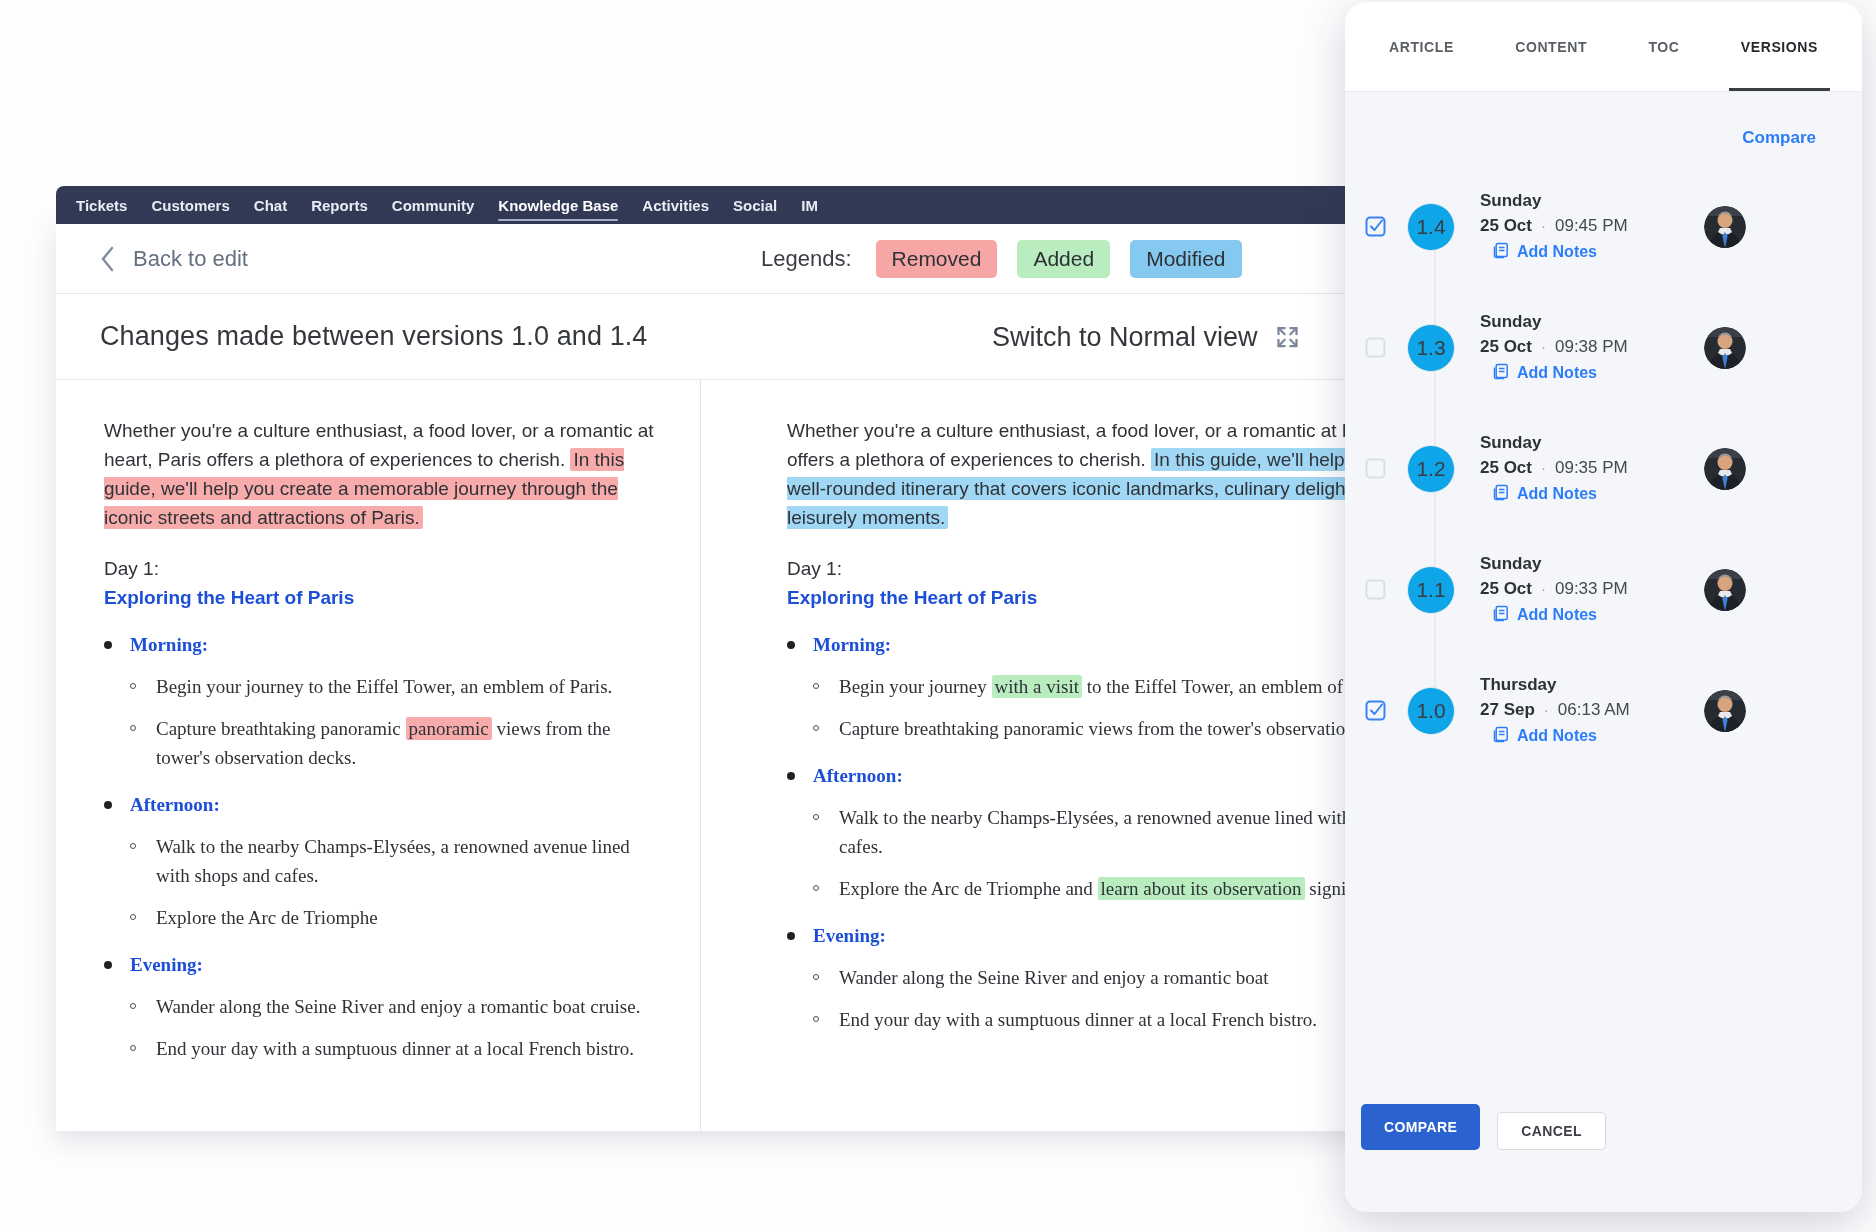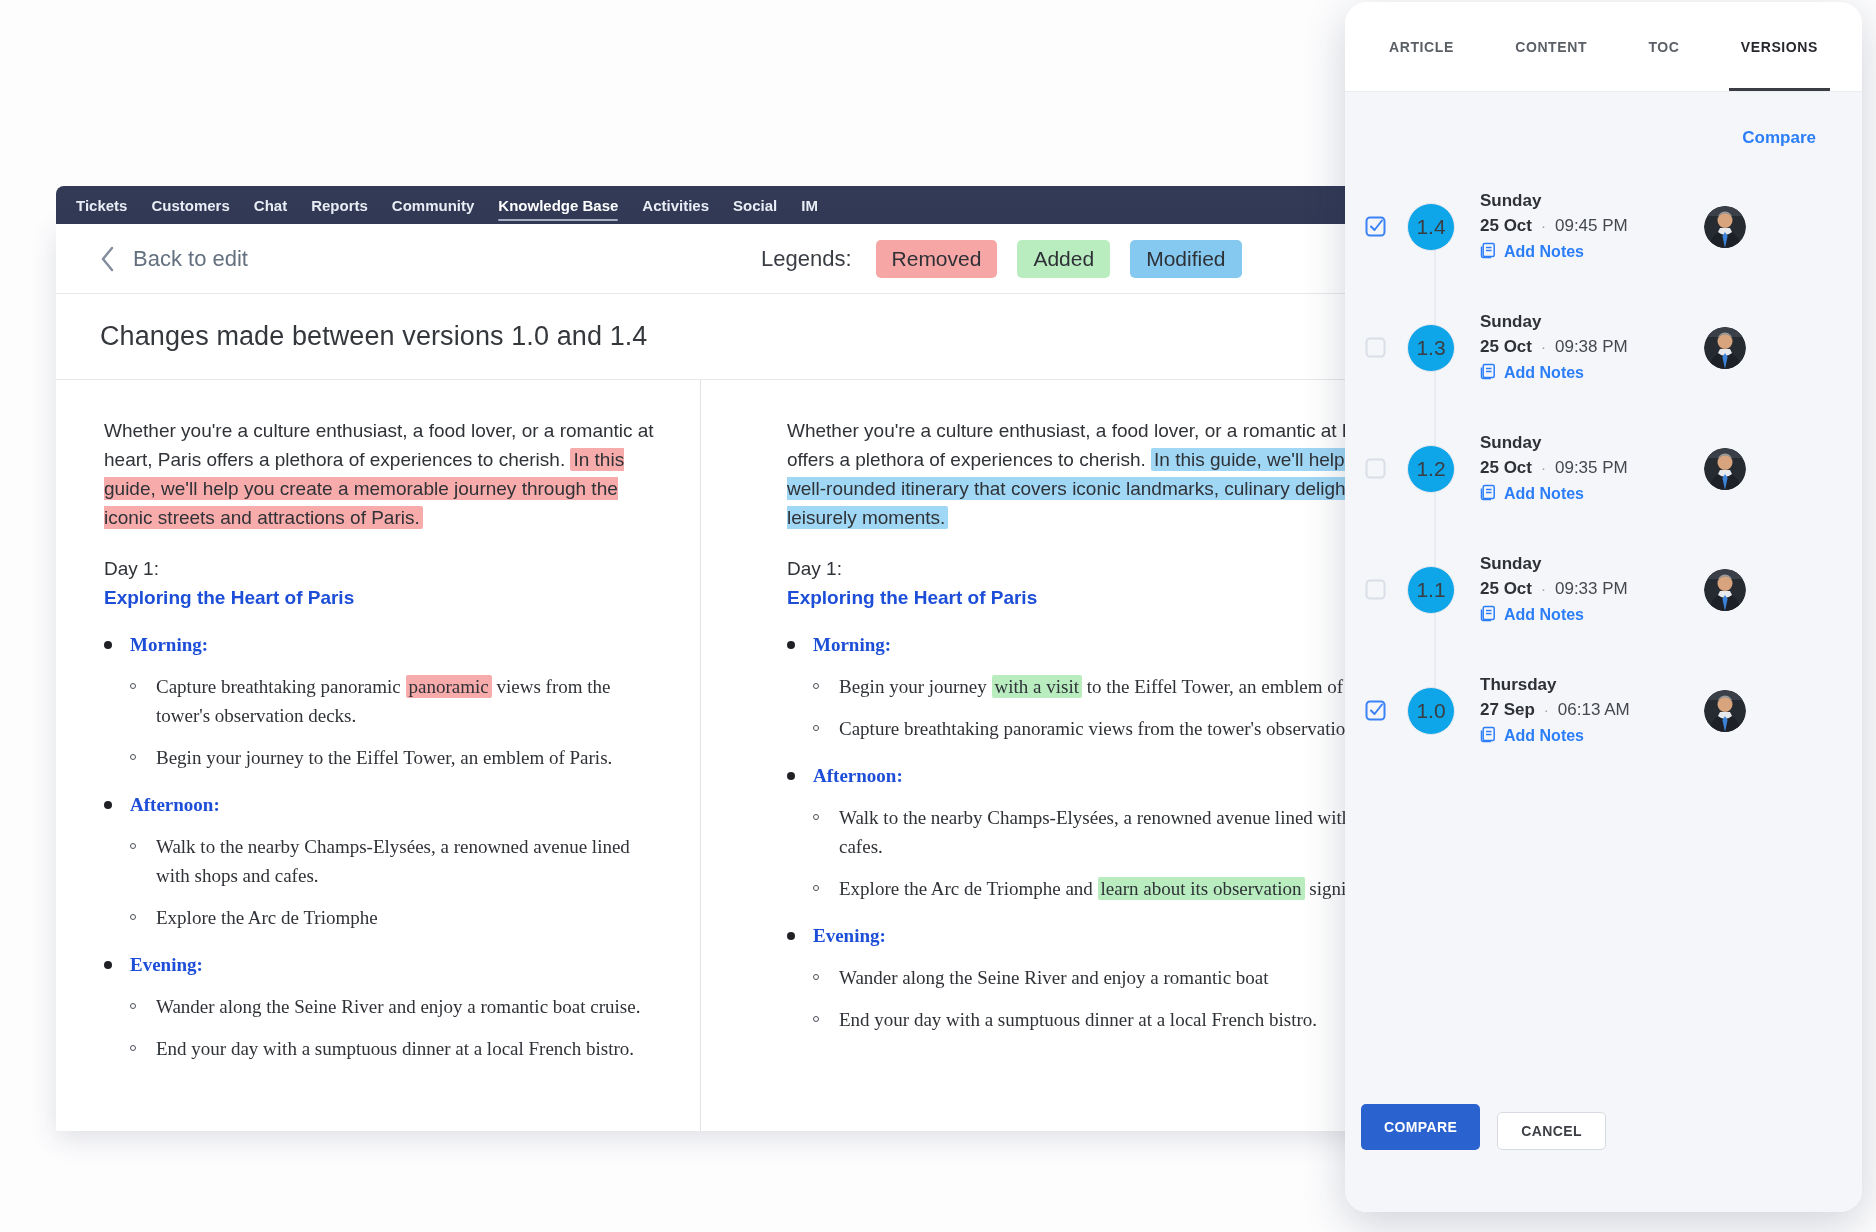--- a/index.html
+++ b/index.html
@@ -80,21 +80,21 @@
   .versions::before { content:""; position:absolute; left:89px; top:38px; height:530px; width:2px; background:#e9ebf1; }
   .v-item { display:flex; align-items:center; height:121px; padding-left:20px; position:relative; }
   .vcheck { flex:0 0 21px; height:21px; margin-right:21px; display:flex; cursor:pointer; }
   .vcircle { flex:0 0 48px; height:48px; border-radius:50%; background:#0ea5e9; border:1px solid #e7e9ef;
              display:flex; align-items:center; justify-content:center; font-size:21px; color:#3a3d42; z-index:1; }
   .vtext { margin-left:25px; }
   .vday { font-size:17px; font-weight:700; color:#2e3136; }
   .vdate { font-size:17px; color:#45494f; margin-top:5px; display:flex; align-items:center; }
   .vdate b { color:#2e3136; }
   .vdot { color:#9aa0aa; margin:0 9px; font-size:15px; }
-  .vnotes { margin-top:6px; display:flex; align-items:center; gap:8px; color:#2c7ef8; font-size:16px; font-weight:600; cursor:pointer; }
+  .vnotes { margin-top:6px; display:flex; align-items:center; gap:8px; color:#2c7ef8; font-size:16px; font-weight:600; cursor:pointer;margin-left:13px; }
   .avatar { margin-left:auto; margin-right:116px; width:42px; height:42px; border-radius:50%; overflow:hidden; flex:0 0 42px; }
   .panel-actions { position:absolute; left:16px; bottom:62px; display:flex; gap:17px; }
   .btn-primary { background:#2a63cf; color:#fff; border:none; border-radius:5px; font-family:inherit;
                  font-size:14px; font-weight:700; letter-spacing:.4px; padding:11px 23px; cursor:pointer; }
   .btn-secondary { background:#fff; color:#3c4046; border:1px solid #d7dae0; border-radius:5px; font-family:inherit;
                    font-size:14px; font-weight:700; letter-spacing:.4px; padding:10px 23px; cursor:pointer;margin-top:8px; }
 </style>
 </head>
 <body>
 
@@ -168,43 +168,56 @@
         <span id="legend-badges">
             <span class="legend-badge removed">Removed</span>
             <span class="legend-badge added">Added</span>
             <span class="legend-badge modified">Modified</span>
           </span>
       </div>
     </div>
 
     <div class="head-row">
       <div class="title">Changes made between versions 1.0 and 1.4</div>
+      <div class="switch">
+        <span>Switch to Normal view</span>
+        <svg width="27" height="27" viewBox="0 0 24 24" fill="none" stroke="#7d879c" stroke-width="2" stroke-linecap="round" stroke-linejoin="round">
+          <path d="M14.5 4 H20 V9.5"></path>
+            <path d="M20 4 l-5.5 5.5"></path>
+          <path d="M9.5 20 H4 V14.5"></path>
+            <path d="M4 20 l5.5 -5.5"></path>
+          <path d="M4 9.5 V4 H9.5"></path>
+            <path d="M4 4 l5.5 5.5"></path>
+          <path d="M20 14.5 V20 H14.5"></path>
+            <path d="M20 20 l-5.5 -5.5"></path>
+        </svg>
+      </div>
     </div>
 
     <div class="col left" id="col-left">
         <p class="para"><span>Whether you're a culture enthusiast, a food lover, or a romantic at heart, Paris offers a plethora of experiences to cherish. </span><span class="hl hl-removed">In this guide, we'll help you create a memorable journey through the iconic streets and attractions of Paris.</span></p>
         <div class="line">Day 1:</div>
         <div class="line bold">Exploring the Heart of Paris</div>
         <div class="b-main">
           <span class="mark">
             <i class="dot-solid"></i>
           </span>
           <span class="btxt bold">Morning:</span>
         </div>
         <div class="b-sub">
           <span class="mark">
             <i class="dot-hollow"></i>
           </span>
+          <span class="btxt"><span>Begin your journey to the Eiffel Tower, an emblem of Paris.</span></span>
+        </div>
+        <div class="b-sub">
+          <span class="mark">
+            <i class="dot-hollow"></i>
+          </span>
           <span class="btxt"><span>Capture breathtaking panoramic </span><span class="hl hl-removed">panoramic</span><span> views from the tower's observation decks.</span></span>
-        </div>
-        <div class="b-sub">
-          <span class="mark">
-            <i class="dot-hollow"></i>
-          </span>
-          <span class="btxt"><span>Begin your journey to the Eiffel Tower, an emblem of Paris.</span></span>
         </div>
         <div class="b-main">
           <span class="mark">
             <i class="dot-solid"></i>
           </span>
           <span class="btxt bold">Afternoon:</span>
         </div>
         <div class="b-sub">
           <span class="mark">
             <i class="dot-hollow"></i>

